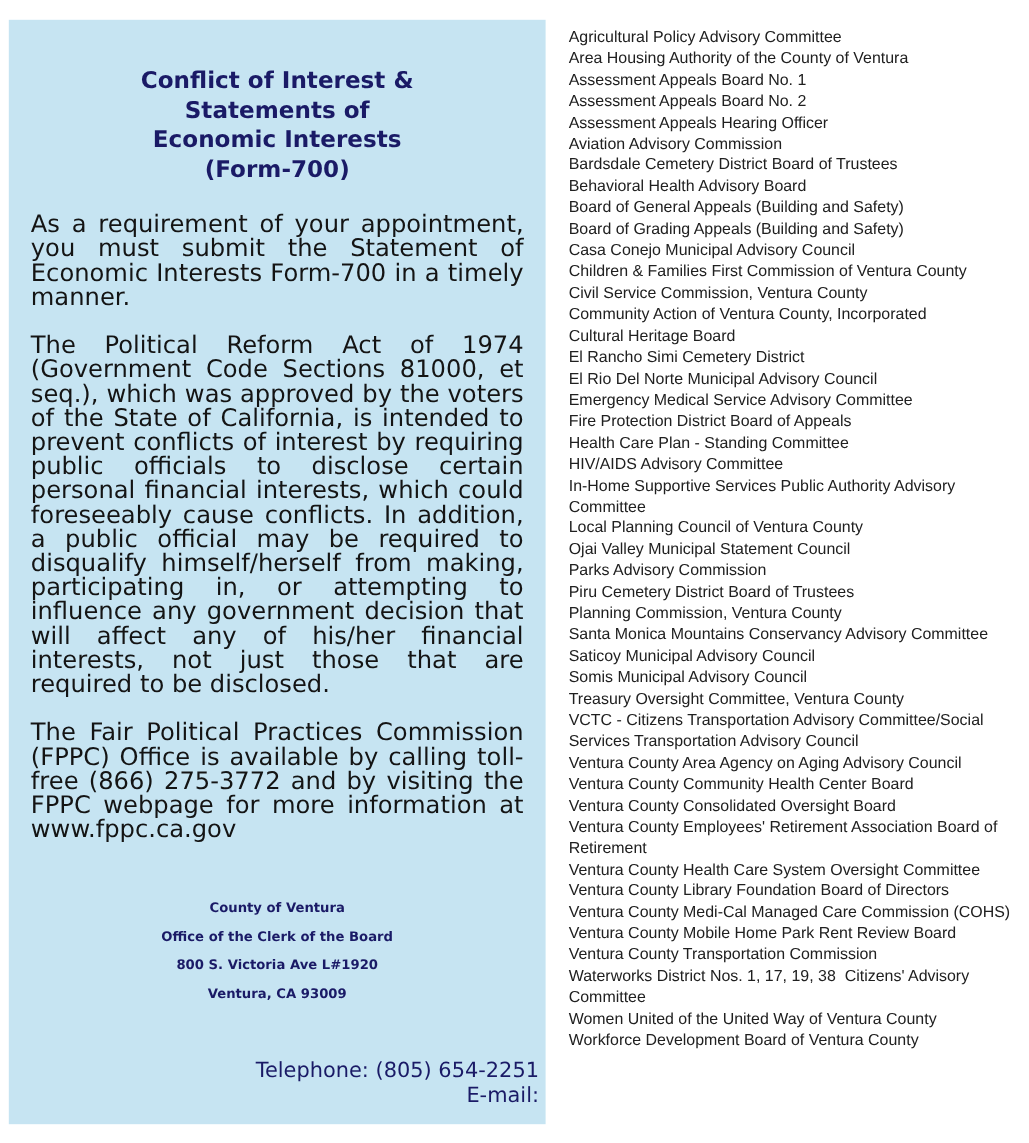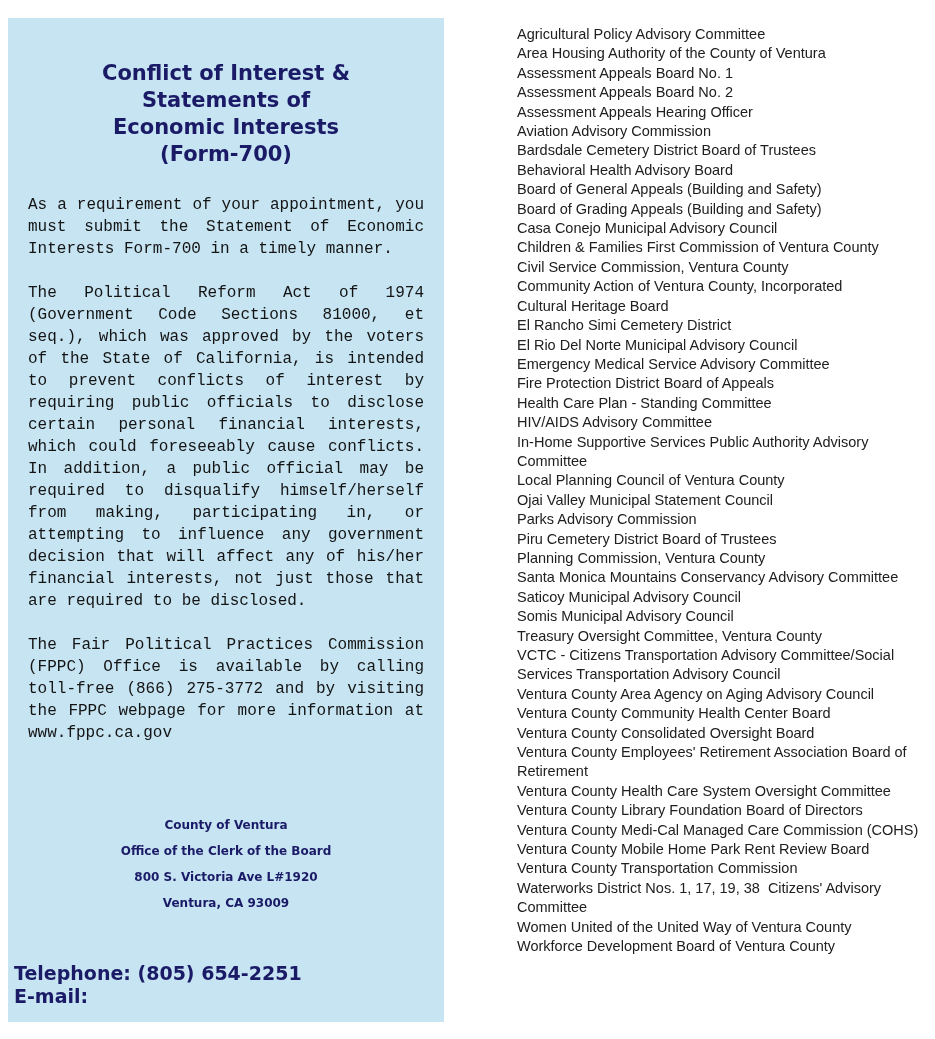--- a/index.html
+++ b/index.html
@@ -16,44 +16,43 @@
   }
   .page {
     position: absolute;
     inset: 0;
   }
   
   .panel {
     position: absolute;
     left: 8px;
     top: 18px;
-    width: 436px;
+    width: 488px;
     height: 1004px;
     background: var(--panel-bg, #c6e4f2);
     box-sizing: border-box;
     padding: 42px 20px 0 20px;
     overflow: hidden;
     font-family: "DejaVu Sans", sans-serif;
   }
   .panel-title {
     margin: 0 0 26px 0;
     color: var(--navy, #1a1a66);
     font-size: 21px;
     line-height: 27px;
     font-weight: bold;
     text-align: center;
   }
   .panel-title div { white-space: nowrap; }
   .panel p {
     margin: 0 0 22px 0;
     color: #141414;
-    font-size: 16px;
+    font-size: 22px;
     line-height: 22px;
     text-align: justify;
-    font-family: Liberation Mono, monospace;
   }
   .address-block {
     position: absolute;
     left: 20px;
     right: 20px;
     top: 794px;
     color: var(--navy, #1a1a66);
     font-size: 12px;
     line-height: 26px;
     font-weight: bold;
@@ -61,22 +60,22 @@
   }
   .address-block div { white-space: nowrap; }
   .contact-block {
     position: absolute;
     left: 6px;
     right: 6px;
     top: 944px;
     color: var(--navy, #1a1a66);
     font-size: 19px;
     line-height: 23px;
-    font-weight: bold;
-    text-align: left;
+    font-weight: normal;
+    text-align: right;
   }
   .contact-block div { white-space: nowrap; }
   
   .committee-list {
     position: absolute;
     left: 517px;
     top: 25px;
     width: 406px;
     color: #202020;
     font-size: 14.5px;

